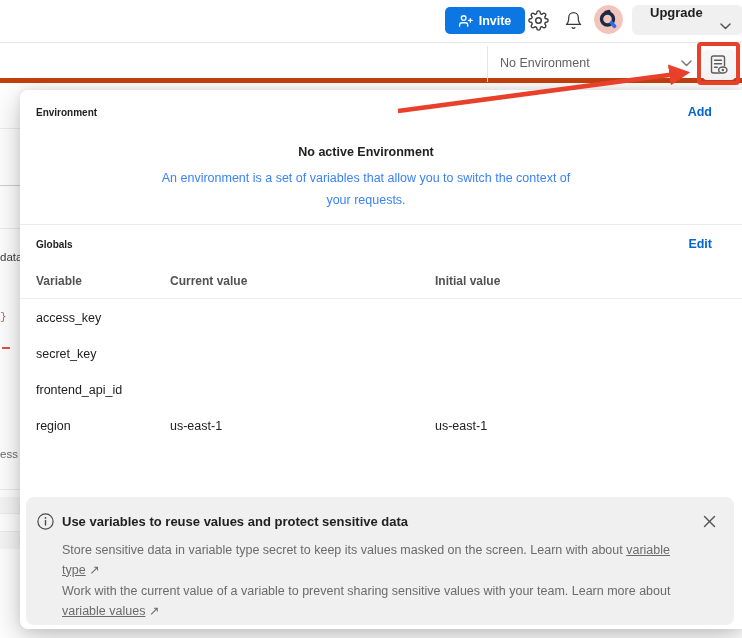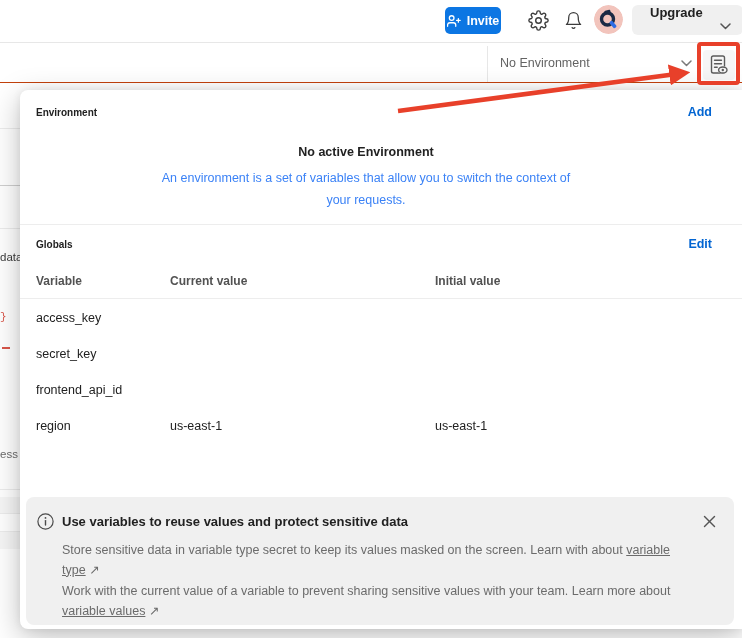--- a/index.html
+++ b/index.html
@@ -3,37 +3,37 @@
 <meta charset="utf-8">
 <style>
   * { margin:0; padding:0; box-sizing:border-box; }
   html,body { width:742px; height:638px; overflow:hidden; background:#fff;
               font-family:"Liberation Sans", sans-serif; }
   .abs { position:absolute; }
 
   
   .topbar { position:absolute; left:0; top:0; width:742px; height:43px;
             background:#fff; border-bottom:1px solid #e7e7e7; z-index:2; }
-  .invite-btn { position:absolute; left:445px; top:7px; width:56px; height:27px;
+  .invite-btn { position:absolute; left:445px; top:7px; width:80px; height:27px;
                 background:#0c76e3; border-radius:5px; display:flex; align-items:center;
                 justify-content:center; gap:6px; color:#fff; font-size:12.5px; font-weight:700;
                 cursor:pointer; }
   .tb-icon { position:absolute; top:9px; width:22px; height:22px; display:flex;
              align-items:center; justify-content:center; cursor:pointer; }
   .avatar { position:absolute; left:594px; top:5px; width:29px; height:29px;
             border-radius:50%; overflow:hidden; cursor:pointer; }
   .upgrade-btn { position:absolute; left:632px; top:5px; width:111px; height:30px;
                  background:#f0f0f0; border-radius:6px; display:flex; align-items:flex-start;
                  cursor:pointer; }
   .upgrade-btn .lbl { margin-left:18px; font-size:13px; font-weight:700; color:#212121; }
   .upgrade-btn .caret { position:absolute; right:12px; top:11px; }
 
   
   .envbar { position:absolute; left:0; top:44px; width:742px; height:39px;
-            background:#fff; border-bottom:1px solid #c2410c; z-index:1; }
+            background:#fff; border-bottom:5px solid #c2410c; z-index:1; }
   .envbar .vdiv { position:absolute; left:487px; top:2px; width:1px; height:36px; background:#e7e7e7; }
   .env-select { position:absolute; left:500px; top:0; width:192px; height:38px;
                 display:flex; align-items:center; justify-content:space-between; cursor:pointer; }
   .env-select .val { font-size:12.5px; color:#636363; }
   .quicklook-btn { position:absolute; left:703px; top:6px; width:32px; height:30px;
                    background:#f6f6f6; border-radius:4px; display:flex; align-items:center;
                    justify-content:center; cursor:pointer; }
 
   
   .red-box { position:absolute; left:697px; top:42px; width:43px; height:43px;

